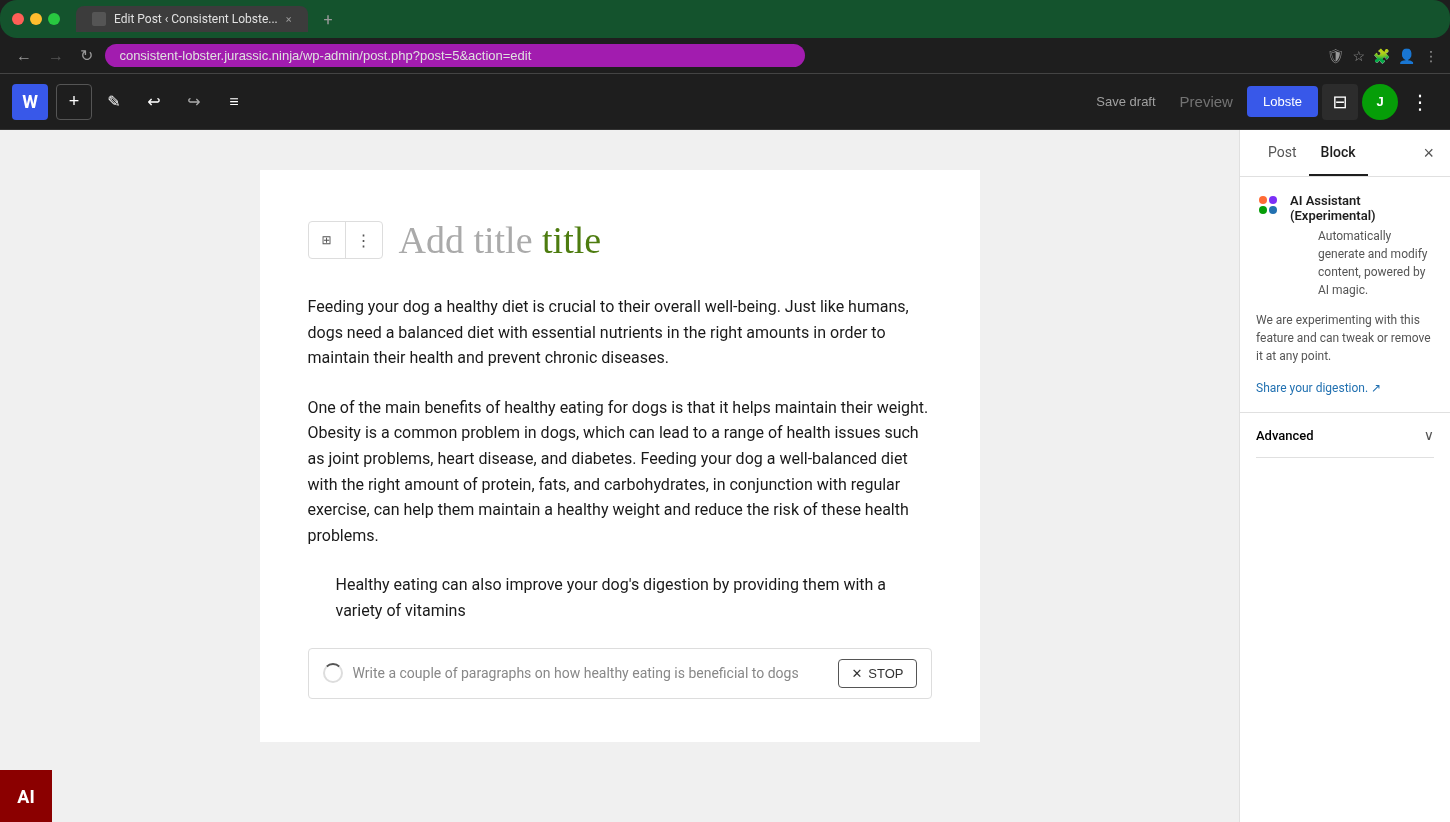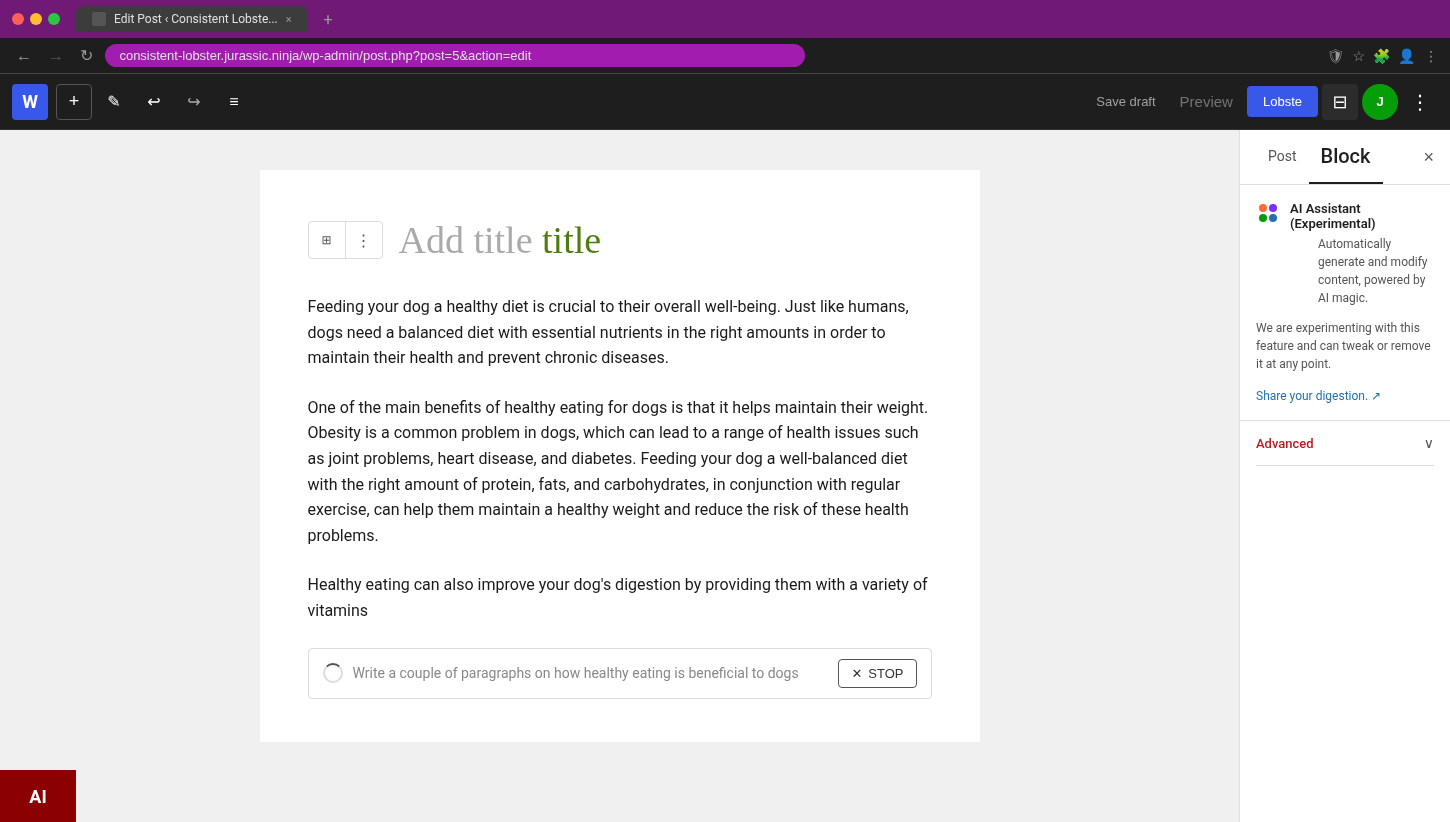--- a/index.html
+++ b/index.html
@@ -2,21 +2,21 @@
 <html><head>
   <meta charset="utf-8">
   <style>
     * { box-sizing: border-box; margin: 0; padding: 0; }
     body { font-family: -apple-system, BlinkMacSystemFont, 'Segoe UI', Roboto, sans-serif; background: #1e1e1e; width: 1450px; height: 822px; overflow: hidden; }
     @keyframes spin { to { transform: rotate(360deg); } }
   </style>
 </head>
 <body>
 
-<div style="background:#701a75; height:38px; display:flex; align-items:center; padding:0 12px; gap:8px;">
+<div style="background:#14532d; height:38px; display:flex; align-items:center; padding:0 12px; gap:8px;border-radius:17px;">
   <div style="display:flex; gap:6px;">
     <div style="width:12px;height:12px;border-radius:50%;background:#ff5f57;"></div>
     <div style="width:12px;height:12px;border-radius:50%;background:#ffbd2e;"></div>
     <div style="width:12px;height:12px;border-radius:50%;background:#28c840;"></div>
   </div>
   <div style="background:#3c3c3c;border-radius:8px 8px 0 0;padding:6px 16px;display:flex;align-items:center;gap:8px;color:#e0e0e0;font-size:12px;min-width:200px;margin-left:8px;">
     <div style="width:14px;height:14px;background:#555;border-radius:2px;"></div>
     <span>Edit Post ‹ Consistent Lobste...</span>
     <span style="margin-left:auto;color:#999;font-size:11px;cursor:pointer;">×</span>
   </div>
@@ -92,39 +92,39 @@
           </div>
           <h1 style="font-size:38px;font-weight:400;color:#333;outline:none;border:none;flex:1;font-family:Georgia,serif;">
             <span style="color:#aaa;">Add title</span>&nbsp;<span style="color:#4d7c0f;">title</span>
           </h1>
         </div>
 
         <p style="font-size:16px;line-height:1.6;color:#1a1a1a;margin-bottom:24px;">Feeding your dog a healthy diet is crucial to their overall well-being. Just like humans, dogs need a balanced diet with essential nutrients in the right amounts in order to maintain their health and prevent chronic diseases.</p>
 
         <p style="font-size:16px;line-height:1.6;color:#1a1a1a;margin-bottom:24px;">One of the main benefits of healthy eating for dogs is that it helps maintain their weight. Obesity is a common problem in dogs, which can lead to a range of health issues such as joint problems, heart disease, and diabetes. Feeding your dog a well-balanced diet with the right amount of protein, fats, and carbohydrates, in conjunction with regular exercise, can help them maintain a healthy weight and reduce the risk of these health problems.</p>
 
-        <p style="font-size:16px;line-height:1.6;color:#1a1a1a;margin-bottom:24px;">Healthy eating can also improve your dog's digestion by providing them with a variety of vitamins</p>
+        <p style="font-size:16px;line-height:1.6;color:#1a1a1a;margin-bottom:24px;margin-left:28px;">Healthy eating can also improve your dog's digestion by providing them with a variety of vitamins</p>
 
         <div style="display:flex;align-items:center;border:1px solid #ddd;border-radius:4px;padding:10px 14px;background:#fff;margin-top:12px;gap:10px;">
           <div style="width:20px;height:20px;border:2px solid #ddd;border-top-color:#555;border-radius:50%;animation:spin 1s linear infinite;flex-shrink:0;"></div>
           <span style="flex:1;color:#888;font-size:14px;">Write a couple of paragraphs on how healthy eating is beneficial to dogs</span>
           <button style="background:none;border:1px solid #555;color:#333;padding:6px 12px;border-radius:4px;cursor:pointer;font-size:13px;display:flex;align-items:center;gap:6px;">
             <span>✕</span>
             <span>STOP</span>
           </button>
         </div>
 
       </div>
     </div>
 
     <div style="width:211px;background:#fff;border-left:1px solid #e0e0e0;display:flex;flex-direction:column;overflow-y:auto;flex-shrink:0;">
 
       <div style="display:flex;align-items:center;border-bottom:1px solid #e0e0e0;padding:0 16px;position:sticky;top:0;background:#fff;z-index:10;">
         <span style="padding:14px 12px;font-size:14px;color:#555;cursor:pointer;border-bottom:2px solid transparent;">Post</span>
-        <span style="padding:14px 12px;font-size:20px;color:#1e1e1e;cursor:pointer;border-bottom:2px solid #1e1e1e;font-weight:500;">Block</span>
+        <span style="padding:14px 12px;font-size:14px;color:#1e1e1e;cursor:pointer;border-bottom:2px solid #1e1e1e;font-weight:500;">Block</span>
         <button style="margin-left:auto;background:none;border:none;font-size:18px;color:#555;cursor:pointer;">×</button>
       </div>
 
       <div style="padding:16px;border-bottom:1px solid #e0e0e0;">
         <div style="display:flex;align-items:flex-start;gap:10px;margin-bottom:12px;">
 
           <div style="width:24px;height:24px;flex-shrink:0;display:flex;align-items:center;justify-content:center;">
             <svg width="22" height="22" viewBox="0 0 22 22">
               <circle cx="6" cy="6" r="4" fill="#ff6b35"></circle>
               <circle cx="16" cy="6" r="4" fill="#7b2ff7"></circle>
@@ -136,29 +136,29 @@
             <div style="font-size:13px;font-weight:600;color:#1e1e1e;margin-bottom:4px;">AI Assistant (Experimental)</div>
             <div style="font-size:12px;color:#555;line-height:1.5;margin-left:28px;">Automatically generate and modify content, powered by AI magic.</div>
           </div>
         </div>
         <p style="font-size:12px;color:#555;line-height:1.5;margin-bottom:12px;">We are experimenting with this feature and can tweak or remove it at any point.</p>
         <a href="#" style="color:#2271b1;font-size:12px;text-decoration:none;">Share your digestion. ↗</a>
       </div>
 
       <div style="padding:0 16px;">
         <div style="display:flex;align-items:center;justify-content:space-between;padding:14px 0;cursor:pointer;border-bottom:1px solid #e0e0e0;">
-          <span style="font-size:13px;font-weight:500;color:#b91c1c;">Advanced</span>
+          <span style="font-size:13px;font-weight:500;color:#000000;">Advanced</span>
           <span style="color:#555;font-size:14px;">∨</span>
         </div>
       </div>
 
     </div>
   </div>
 
 </div>
 
-<div style="position:fixed;bottom:0;left:0;width:76px;height:52px;background:#8b0000;display:flex;align-items:center;justify-content:center;color:#fff;font-size:18px;font-weight:bold;">
+<div style="position:fixed;bottom:0;left:0;width:52px;height:52px;background:#8b0000;display:flex;align-items:center;justify-content:center;color:#fff;font-size:18px;font-weight:bold;">
   <span>AI</span>
 </div>
 
 <style>
   @keyframes spin { to { transform: rotate(360deg); } }
 </style>
 
 </body></html>

